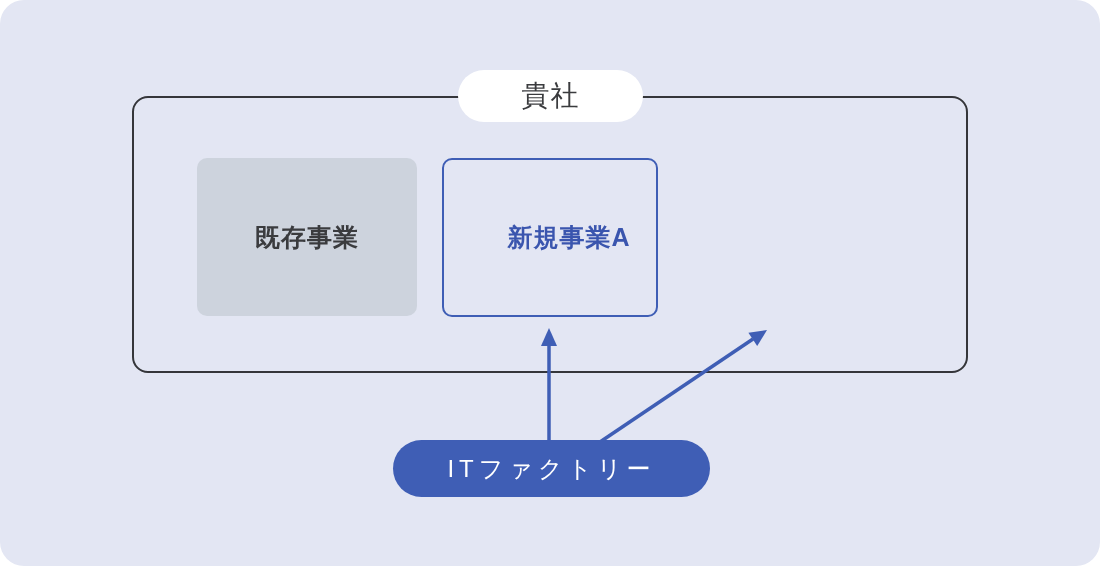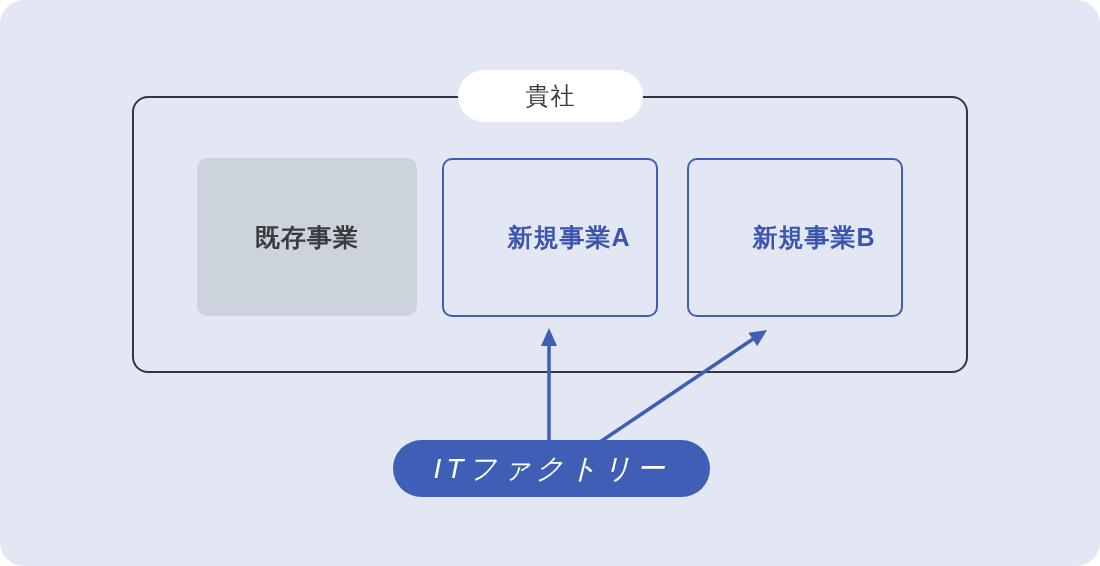--- a/index.html
+++ b/index.html
@@ -34,21 +34,21 @@
     width: 185px;
     height: 52px;
     background: var(--pill-bg, #ffffff);
     border-radius: 26px;
     display: flex;
     align-items: center;
     justify-content: center;
     z-index: 3;
   }
   .company-pill span {
-    font-size: 24px;
+    font-size: 28px;
     font-weight: 500;
     color: var(--text-dark, #3a3b3e);
     letter-spacing: 1px;
   }
   .biz-box {
     position: absolute;
     top: 158px;
     height: 159px;
     border-radius: 10px;
     box-sizing: border-box;
@@ -102,25 +102,24 @@
     width: 317px;
     height: 57px;
     background: var(--accent-blue, #3f5eb5);
     border-radius: 29px;
     display: flex;
     align-items: center;
     justify-content: center;
     z-index: 5;
   }
   .it-pill span {
-    font-size: 28px;
+    font-size: 24px;
     font-weight: 500;
     color: var(--text-white, #ffffff);
     letter-spacing: 5px;
-    font-style: italic;
   }
 </style>
 </head>
 <body>
 
 <div class="canvas">
 
   <div class="outer-box"></div>
 
   <div class="company-pill">
@@ -128,23 +127,20 @@
   </div>
 
   <div class="biz-box existing">
     <span>既存事業</span>
   </div>
 
   <div class="biz-box new-a">
     <span>新規事業A</span>
   </div>
 
-  <div class="biz-box new-b">
-    <span>新規事業B</span>
-  </div>
 
   <svg class="arrows-layer" viewBox="0 0 1100 566" xmlns="http://www.w3.org/2000/svg">
     <line class="arrow-line" x1="549" y1="444" x2="549" y2="344"></line>
     <polygon class="arrow-head" points="549,328 541,346 557,346"></polygon>
     <line class="arrow-line" x1="597" y1="444" x2="753" y2="339"></line>
     <polygon class="arrow-head" points="767,330 757.2,346.1 748.4,332.7"></polygon>
   </svg>
 
   <div class="it-pill">
     <span>ITファクトリー</span>

